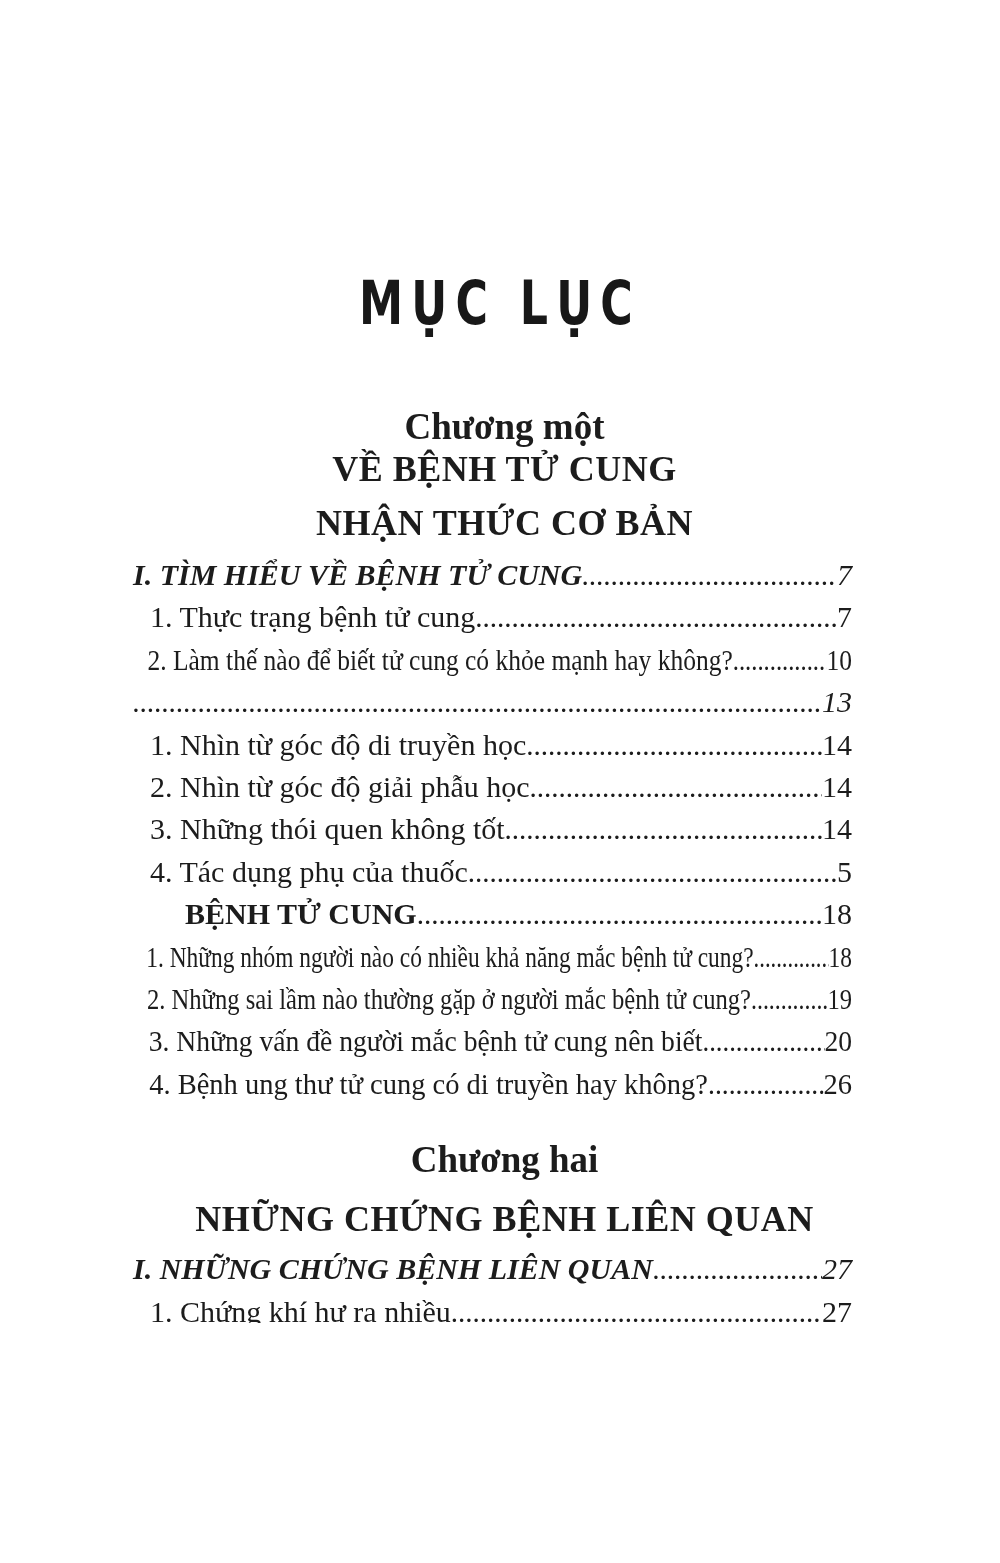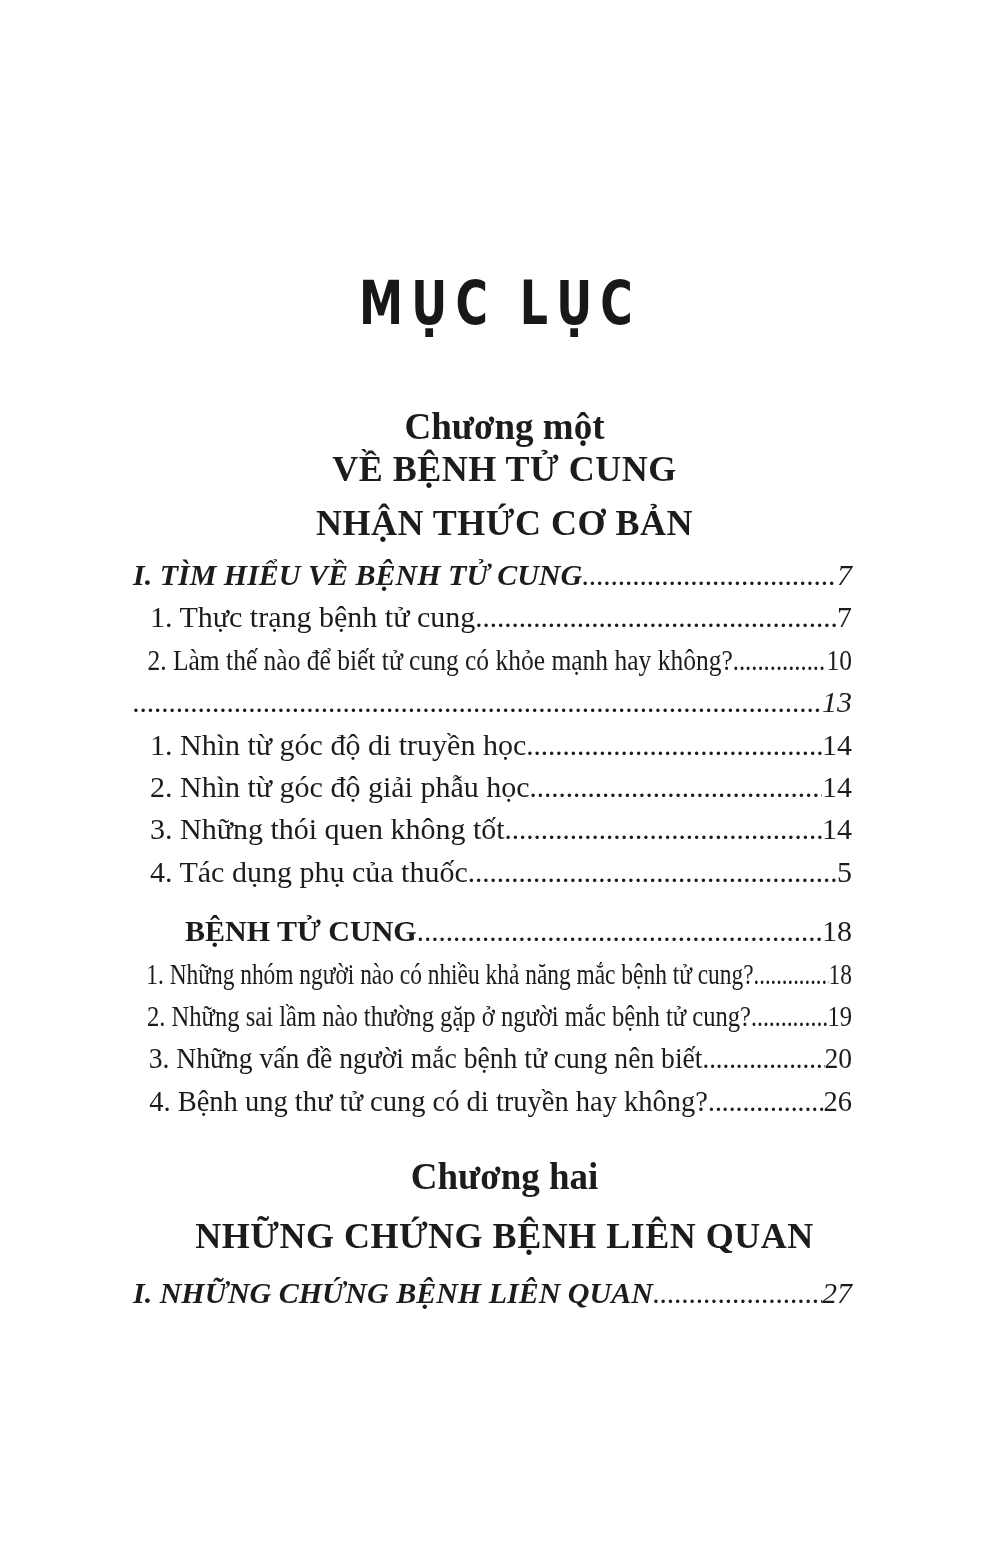--- a/index.html
+++ b/index.html
@@ -31,35 +31,35 @@
   }
   .row .label { flex:0 0 auto; }
   .leader { flex:1 1 auto; overflow:hidden; white-space:nowrap; min-width:8px; font-weight:400; font-size:29px; }
   .leader::after {
     content:"......................................................................................................................................................................";
   }
   .pg { flex:0 0 auto; font-weight:400; font-size:30px; }
   .preface { font-style:italic; line-height:40px; font-size:31px; }
   .lvl1 { font-weight:700;font-style:italic; }
   .lvl2 { padding-left:17px; font-weight:400; }
-  .cont { padding-left:52px; font-weight:700;margin-top:17px; }
+  .cont { padding-left:52px; font-weight:700; }
   .kicker {
     text-align:center; font-weight:700; font-size:37px; line-height:40px;
     position:relative; left:12px;
   }
   .chapter-title {
     text-align:center; font-weight:700; font-size:36px; line-height:44px;
     letter-spacing:.5px; position:relative; left:12px;
   }
   .mt-ch1-kicker { margin-top:24px; }
   .mt-ch1-title { margin-top:10px; }
   .mt-entries1 { margin-top:9px; }
   .mt-ch2-kicker { margin-top:35px; }
   .mt-ch2-title { margin-top:17px; }
-  .mt-entries2 { margin-top:14px; }
+  .mt-entries2 { margin-top:7px; }
   
   .sq95 { transform:scaleX(.95); transform-origin:0 50%; width:calc(100%/.95); }
   .sq92 { transform:scaleX(.92); transform-origin:0 50%; width:calc(100%/.92); }
   .sq85 { transform:scaleX(.85); transform-origin:0 50%; width:calc(100%/.85); }
   .sq82 { transform:scaleX(.82); transform-origin:0 50%; width:calc(100%/.82); }
   .sq78 { transform:scaleX(.78); transform-origin:0 50%; width:calc(100%/.78); }
 </style>
 </head>
 <body>
 

